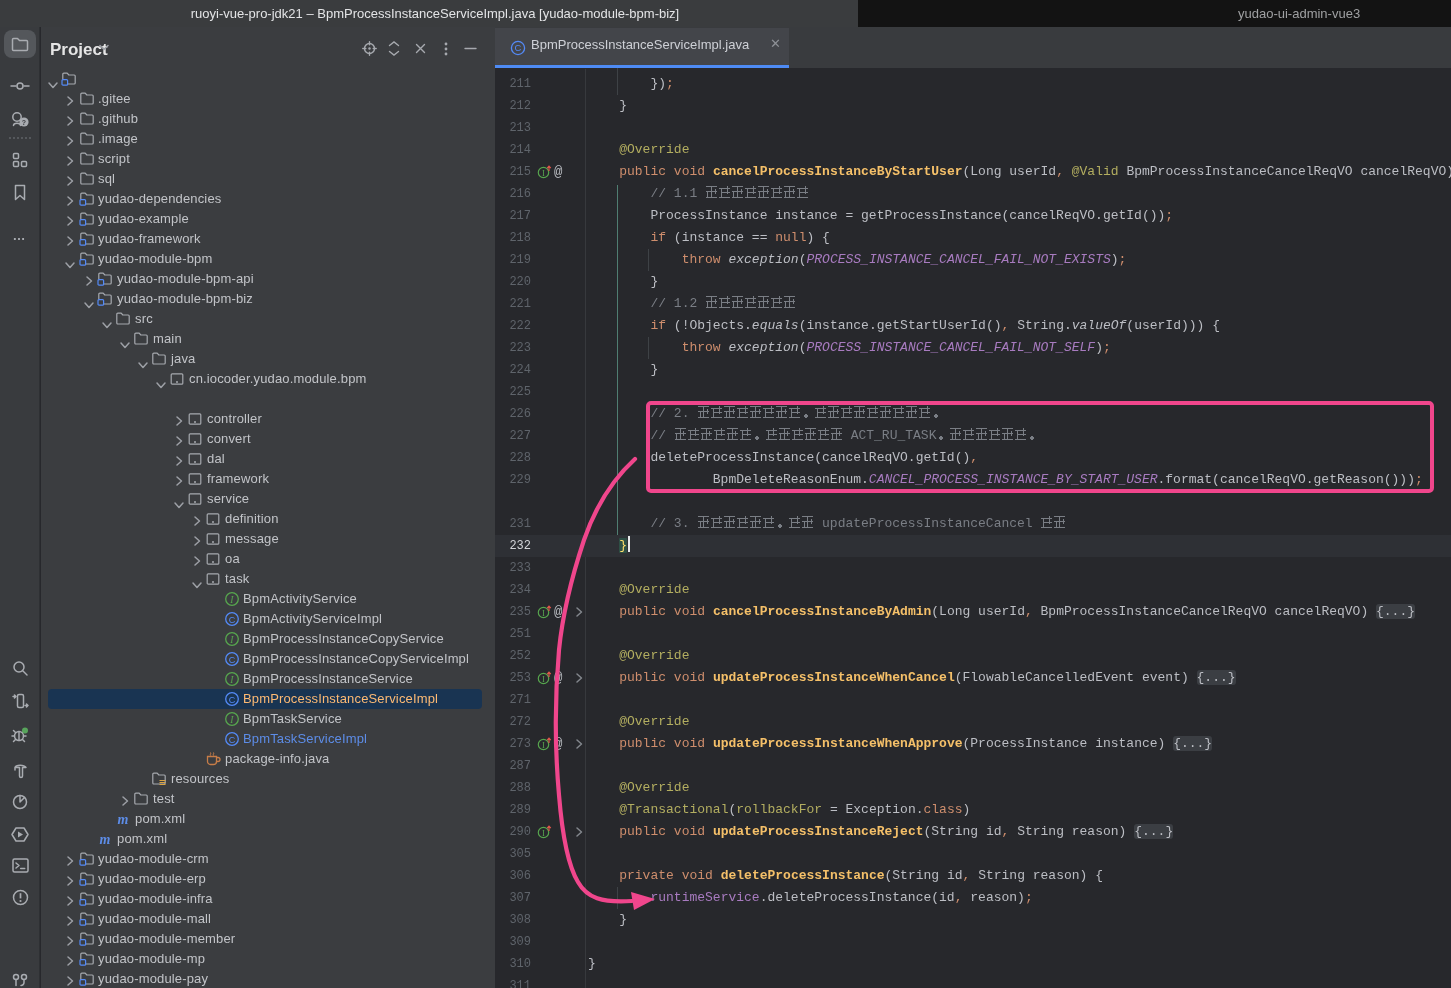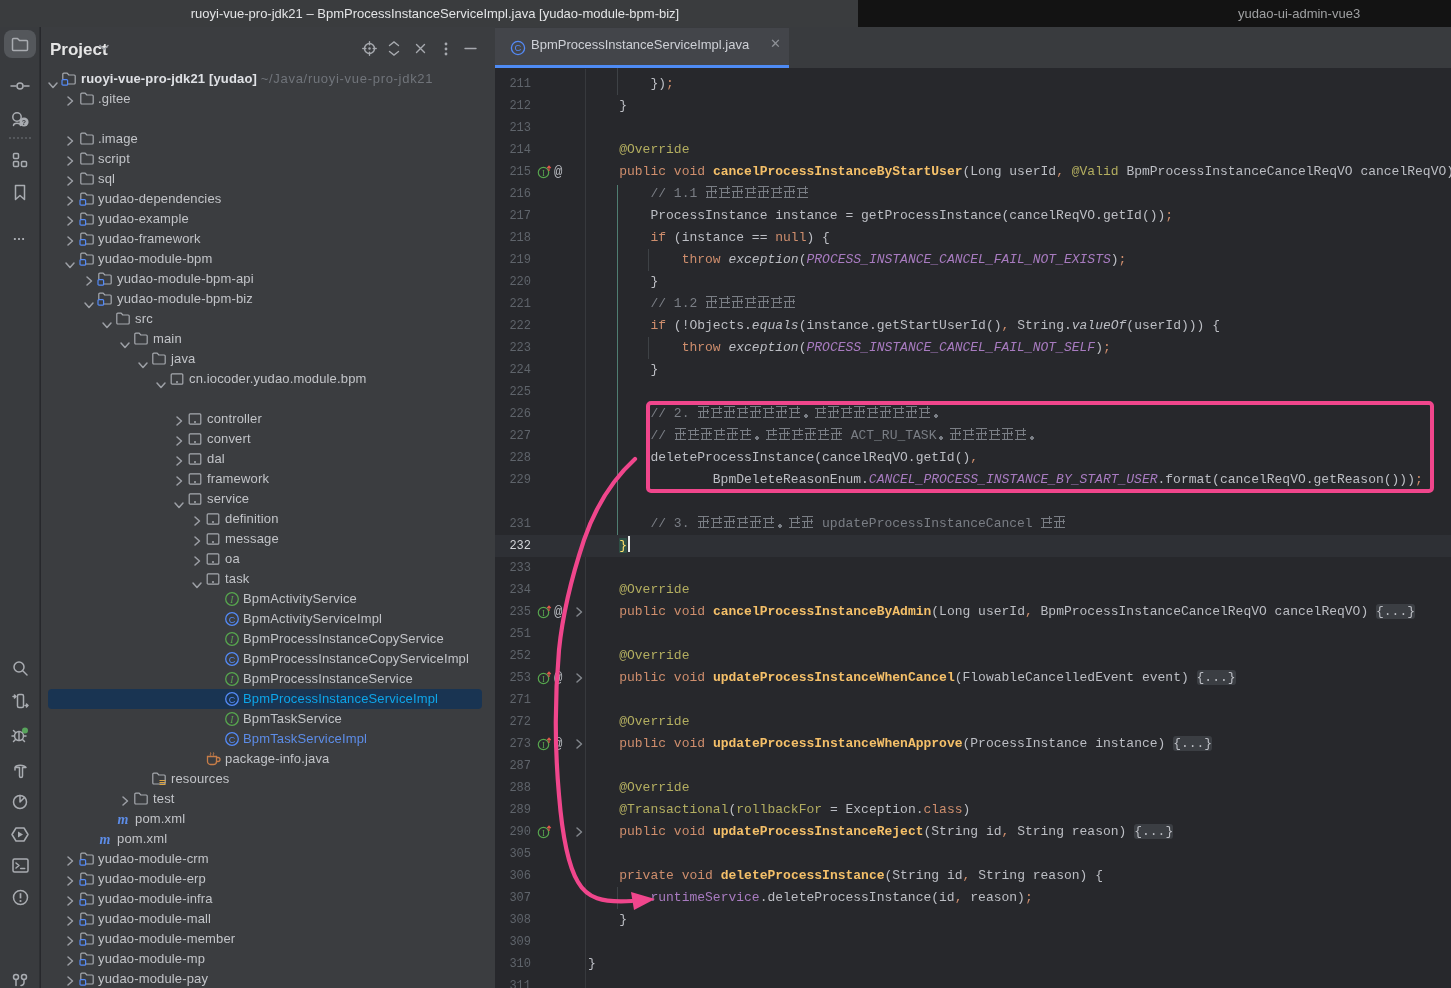--- a/index.html
+++ b/index.html
@@ -11,21 +11,21 @@
 .sic{position:absolute;left:0;width:40px;text-align:center;color:#A9ACB1}
 
 .panel{position:absolute;left:41px;top:27px;width:454px;height:961px;background:#3B3D40}
 .phead{position:absolute;left:0;top:0;width:100%;height:40px}
 .ptitle{position:absolute;left:9px;top:13px;font-size:17px;font-weight:bold;color:#e5e5e5}
 .trow{position:absolute;height:20px;line-height:20px;font-size:13px;color:#C2C4C8;white-space:nowrap;letter-spacing:.15px}
 .titem{position:absolute;top:0}
 .tbold{font-weight:bold;color:#DFE1E5}
 .tpath{color:#70747A;letter-spacing:.7px}
 .tblue{color:#5D8DE8}
-.twhite{color:#0ea5e9}
+.twhite{color:#fdba74}
 
 .ed{position:absolute;left:495px;top:27px;width:956px;height:961px;background:#27282C}
 .tabs{position:absolute;left:0;top:0;width:956px;height:41px;background:#393B3E}
 .tab{position:absolute;left:0;top:1px;width:294px;height:37px;background:#43454A}
 .tabu{position:absolute;left:0;top:38px;width:294px;height:3px;background:#4E8BF5}
 .tabt{position:absolute;left:36px;top:10px;font-size:13px;color:#CED0D6}
 .tabx{position:absolute;left:275px;top:9px;font-size:13px;color:#8E9197}
 
 .crow{position:absolute;left:0;width:956px;height:22px}
 .curline{position:absolute;left:0;width:956px;height:22px;background:#2E3035}
@@ -162,30 +162,38 @@
 </div>
 <div style="position:absolute;left:7px;top:662px;width:434px;height:20px;background:#193452;border-radius:4px"></div>
 <div class="trow" style="top:42px;left:0;width:454px">
 <span style="position:absolute;left:6px;top:6px"><svg width="12" height="8" viewBox="0 0 12 8">
             <path d="M2 2 L6 6.5 L10 2" stroke="#9DA0A6" stroke-width="1.5" fill="none" stroke-linecap="round" stroke-linejoin="round"></path>
           </svg></span>
 <span style="position:absolute;left:20px;top:2px"><svg width="16" height="16" viewBox="0 0 16 16">
             <path stroke="#A6A9AE" stroke-width="1.2" fill="none" stroke-linejoin="round" d="M1.8 3.2 a1 1 0 0 1 1-1 h3.4 l1.6 1.8 h5.4 a1 1 0 0 1 1 1 v7 a1 1 0 0 1-1 1 h-10.4 a1 1 0 0 1-1-1 z"></path>
             <rect x="1" y="8.6" width="5.6" height="5.6" rx="1" fill="#3B3D40" stroke="#548AF7" stroke-width="1.2"></rect>
           </svg></span>
-<span class="titem" style="left:40px"><span class="tbold">ruoyi-vue-pro-jdk21 [yudao]</span> <span class="tpath">~/Java/ruoyi-vue-pro-jdk21</span></span>
 </div>
 <div class="trow" style="top:62px;left:0;width:454px">
 <span style="position:absolute;left:25px;top:4px"><svg width="8" height="12" viewBox="0 0 8 12">
             <path d="M2 2 L6.5 6 L2 10" stroke="#9DA0A6" stroke-width="1.5" fill="none" stroke-linecap="round" stroke-linejoin="round"></path>
           </svg></span>
 <span style="position:absolute;left:38px;top:2px"><svg width="16" height="16" viewBox="0 0 16 16">
             <path stroke="#A6A9AE" stroke-width="1.2" fill="none" stroke-linejoin="round" d="M1.8 3.2 a1 1 0 0 1 1-1 h3.4 l1.6 1.8 h5.4 a1 1 0 0 1 1 1 v7 a1 1 0 0 1-1 1 h-10.4 a1 1 0 0 1-1-1 z"></path>
           </svg></span>
 <span class="titem" style="left:57px">.gitee</span>
+</div>
+<div class="trow" style="top:82px;left:0;width:454px">
+<span style="position:absolute;left:25px;top:4px"><svg width="8" height="12" viewBox="0 0 8 12">
+            <path d="M2 2 L6.5 6 L2 10" stroke="#9DA0A6" stroke-width="1.5" fill="none" stroke-linecap="round" stroke-linejoin="round"></path>
+          </svg></span>
+<span style="position:absolute;left:38px;top:2px"><svg width="16" height="16" viewBox="0 0 16 16">
+            <path stroke="#A6A9AE" stroke-width="1.2" fill="none" stroke-linejoin="round" d="M1.8 3.2 a1 1 0 0 1 1-1 h3.4 l1.6 1.8 h5.4 a1 1 0 0 1 1 1 v7 a1 1 0 0 1-1 1 h-10.4 a1 1 0 0 1-1-1 z"></path>
+          </svg></span>
+<span class="titem" style="left:57px">.github</span>
 </div>
 <div class="trow" style="top:102px;left:0;width:454px">
 <span style="position:absolute;left:25px;top:4px"><svg width="8" height="12" viewBox="0 0 8 12">
             <path d="M2 2 L6.5 6 L2 10" stroke="#9DA0A6" stroke-width="1.5" fill="none" stroke-linecap="round" stroke-linejoin="round"></path>
           </svg></span>
 <span style="position:absolute;left:38px;top:2px"><svg width="16" height="16" viewBox="0 0 16 16">
             <path stroke="#A6A9AE" stroke-width="1.2" fill="none" stroke-linejoin="round" d="M1.8 3.2 a1 1 0 0 1 1-1 h3.4 l1.6 1.8 h5.4 a1 1 0 0 1 1 1 v7 a1 1 0 0 1-1 1 h-10.4 a1 1 0 0 1-1-1 z"></path>
           </svg></span>
 <span class="titem" style="left:57px">.image</span>
 </div>

